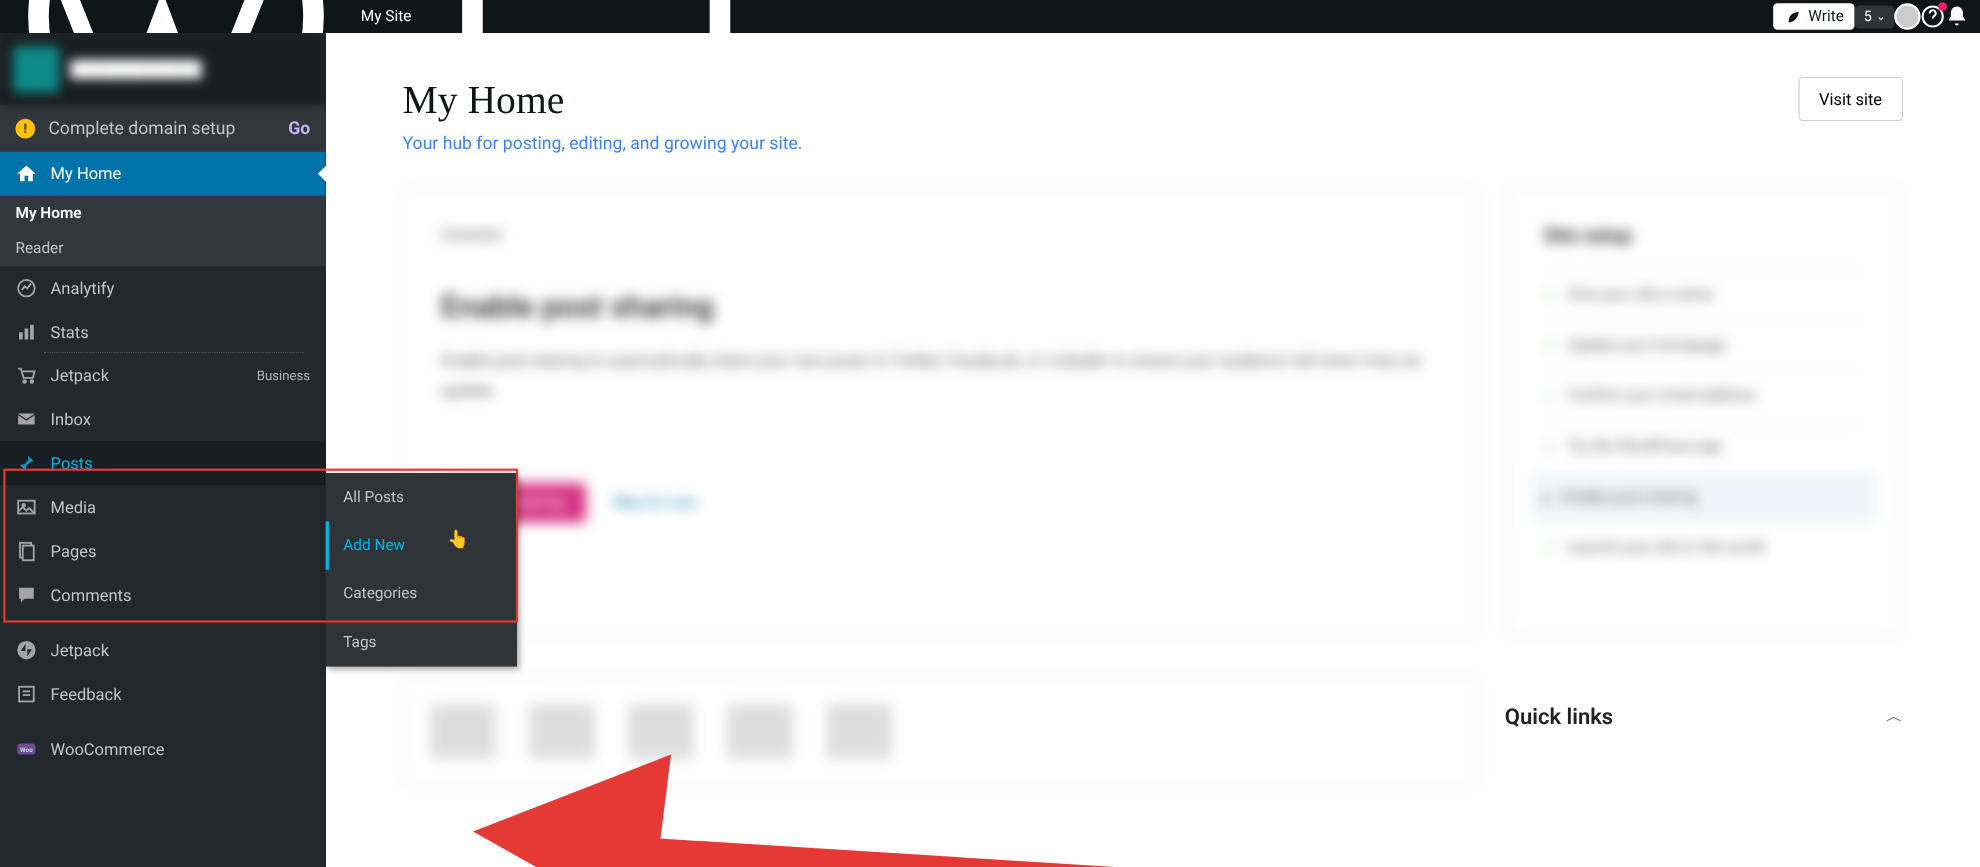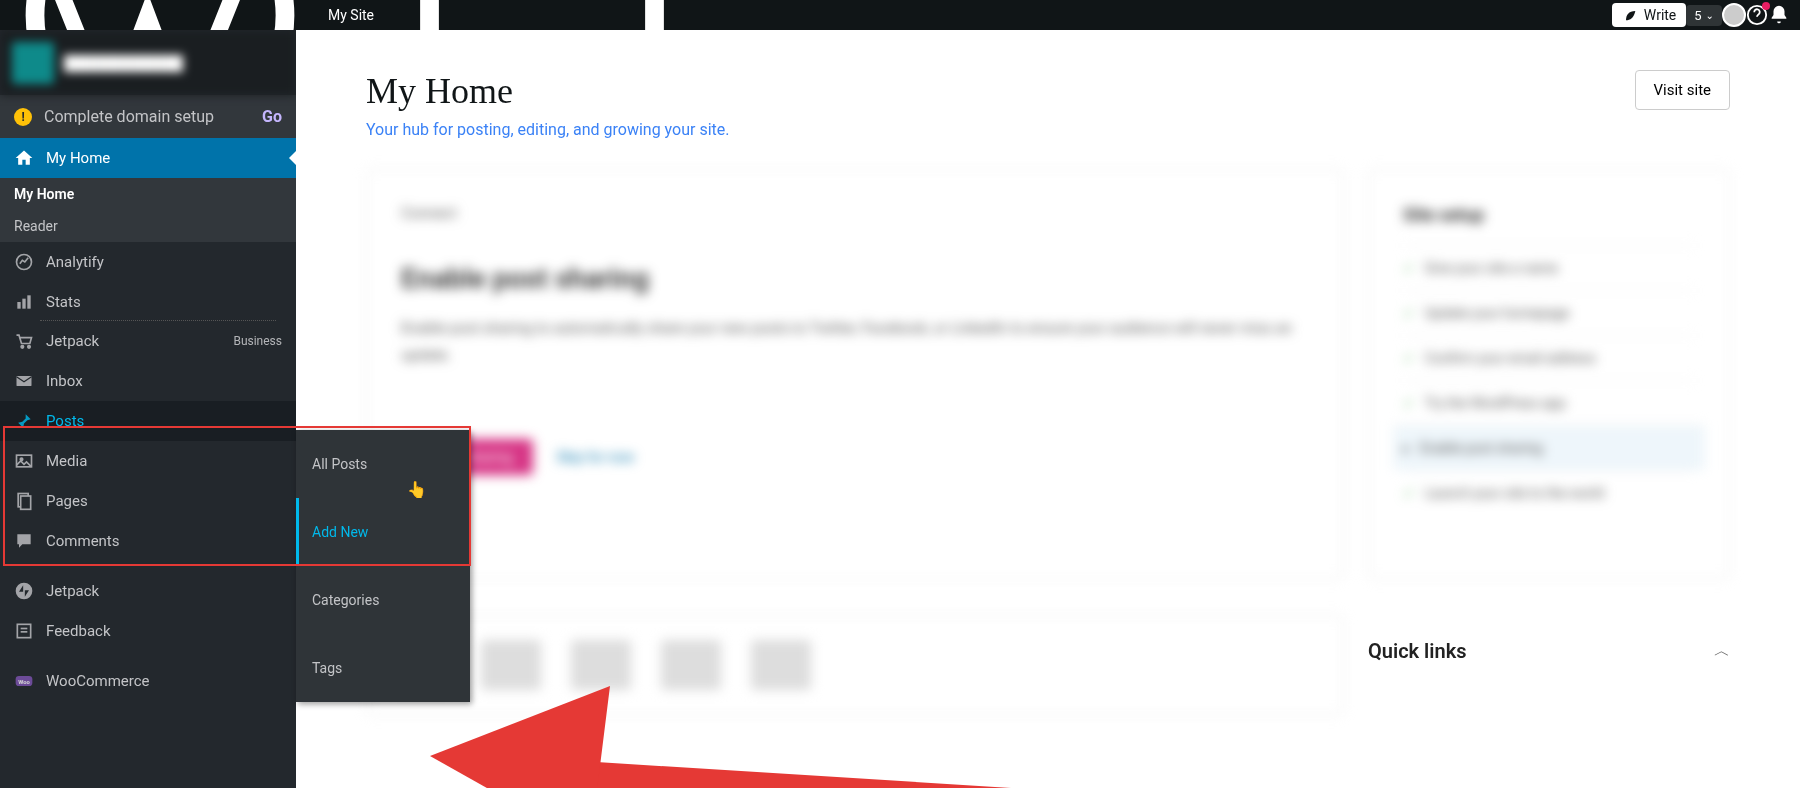--- a/index.html
+++ b/index.html
@@ -47,21 +47,21 @@
 .blur-text{color:#555;font-size:15px;line-height:1.8}
 .blur-label{color:#555;font-size:15px;margin-bottom:10px}
 .enable-btn{background:#d63384;color:#fff;padding:10px 20px;border-radius:4px;font-size:14px;display:inline-block;margin-top:40px;margin-right:20px}
 .skip-link{color:#0073aa;font-size:14px}
 .side-heading{font-size:18px;font-weight:600;color:#222;margin-bottom:20px}
 .check-item{display:flex;gap:10px;padding:14px 0;border-top:1px solid #eee;font-size:14px;color:#555}
 .check-item .ck{color:#4caf50}
 .check-item.active{background:#eef6fb;padding:14px 10px;margin:0 -10px}
 .flyout{position:absolute;left:296px;top:430px;background:#2f3438;width:174px;box-shadow:2px 2px 6px rgba(0,0,0,.4);z-index:20}
 .flyout::before{content:'';position:absolute;left:-8px;top:12px;border:8px solid transparent;border-right-color:#2f3438}
-.flyout-item{padding:26px 16px;font-size:14px;color:#c3c4c7;cursor:pointer}
+.flyout-item{padding:14px 16px;font-size:14px;color:#c3c4c7;cursor:pointer}
 .flyout-item.hover{color:#00b9eb;border-left:3px solid #00b9eb;padding-left:13px}
 .red-box{position:absolute;left:3px;top:426px;width:468px;height:140px;border:2px solid #e53935;z-index:21;pointer-events:none}
 .arrow{position:absolute;left:430px;top:482px;z-index:22;pointer-events:none}
 .cursor{position:absolute;left:407px;top:480px;z-index:23;font-size:16px;pointer-events:none}
 .quicklinks{display:flex;justify-content:space-between;align-items:center;padding:20px 0;margin-top:20px}
 .ql-title{font-size:20px;font-weight:600;color:#222}
 .card-bottom{border:1px solid #e0e0e0;border-radius:6px;padding:24px;margin-top:16px;filter:blur(6px);display:flex;gap:30px}
 .placeholder-box{width:60px;height:50px;background:#ddd;border-radius:3px}
 svg{width:100%;height:100%}
 </style>

